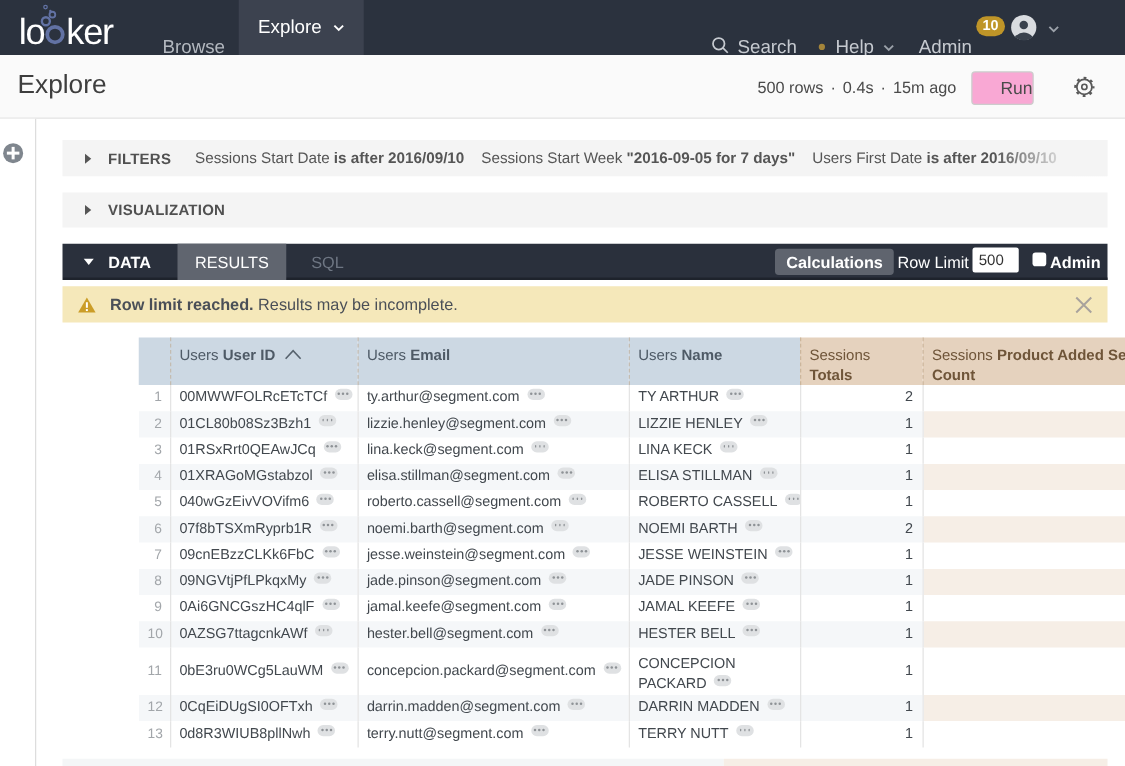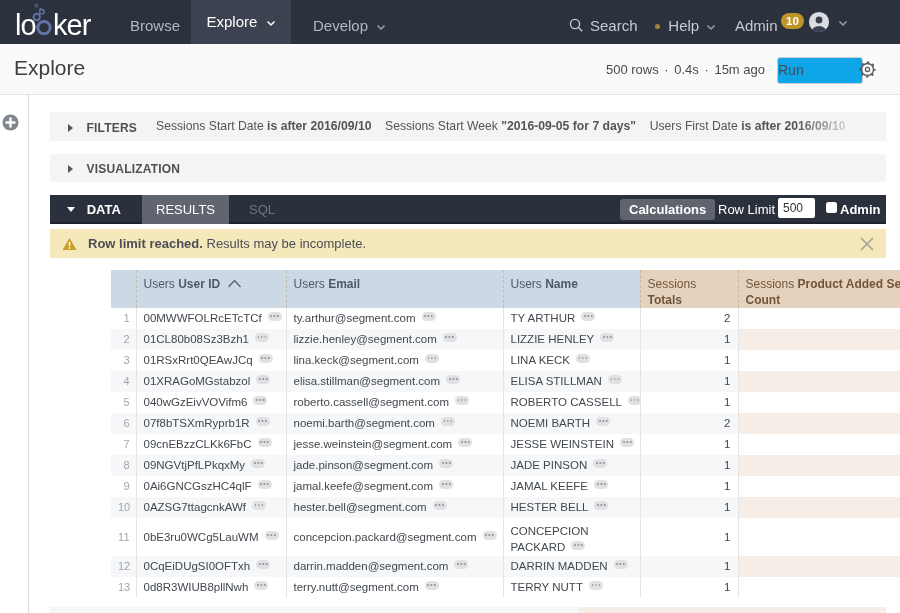--- a/index.html
+++ b/index.html
@@ -2,33 +2,33 @@
 <html><head>
 <meta charset="utf-8">
 <style>
 * { margin:0; padding:0; box-sizing:border-box; }
 html,body { width:900px; height:613px; overflow:hidden; background:#fff;
   font-family:"Liberation Sans", sans-serif; }
 
 
 .nav { position:absolute; left:0; top:0; width:900px; height:44px; background:#2b323e; }
 .logo { position:absolute; left:15px; top:0; height:44px; color:#fff; }
-.navitem { position:absolute; top:4px; height:44px; line-height:44px; font-size:15px; color:#b3b8bf; }
+.navitem { position:absolute; top:16px; height:44px; line-height:44px; font-size:15px; color:#b3b8bf; }
 .navtab { position:absolute; left:191px; top:0; width:100px; height:44px; background:#3c424f;
   color:#fff; font-size:15px; line-height:44px; text-align:center; }
 .badge { display:inline-block; background:#bf9528; color:#fff; font-size:11.5px; font-weight:bold;
   border-radius:9px; padding:2px 5px; }
 
 
 .subhead { position:absolute; left:0; top:44px; width:900px; height:51px; background:#fafafa;
   border-bottom:1px solid #e4e4e4; }
 .title { position:absolute; left:14px; top:12px; font-size:21px; color:#3e3e3e; }
 .stats { position:absolute; right:135px; top:18px; font-size:13px; color:#4a4a4a; }
-.runbtn { position:absolute; left:777px; top:13px; width:86px; height:27px; background:#0ea5e9;
-  border:1px solid #ccc; border-radius:3px; font-size:14px; color:#4a4a4a; text-align:left;
+.runbtn { position:absolute; left:777px; top:13px; width:50px; height:27px; background:#f9a8d4;
+  border:1px solid #ccc; border-radius:3px; font-size:14px; color:#4a4a4a; text-align:right;
   line-height:25px; }
 
 
 .rail { position:absolute; left:0; top:95px; width:29px; height:518px; background:#fff;
   border-right:1px solid #ddd; }
 
 
 .bar { position:absolute; left:50px; width:836px; background:#f4f4f4; }
 .barlabel { font-weight:bold; font-size:12px; color:#505050; letter-spacing:0.2px; }
 .tri-r { display:inline-block; width:0; height:0; border-left:5px solid #555;
@@ -85,25 +85,20 @@
         <circle cx="26.9" cy="11.7" r="2.3" stroke-width="1.5"></circle>
         <circle cx="21.4" cy="5.6" r="1.4" stroke-width="1"></circle>
       </g>
       <circle cx="25.3" cy="8.8" r="1" fill="#6272a4"></circle>
     </svg>
   </div>
   <div class="navitem" style="left:130px;">Browse</div>
   <div class="navtab">Explore
     <svg width="10" height="7" viewBox="0 0 10 7" style="margin-left:4px;">
       <path d="M1.5 1.5 L5 5 L8.5 1.5" stroke="#fff" stroke-width="1.5" fill="none"></path>
-      </svg>
-  </div>
-  <div class="navitem" style="left:313px;">Develop
-    <svg width="10" height="7" viewBox="0 0 10 7" style="margin-left:4px;">
-      <path d="M1.5 1.5 L5 5 L8.5 1.5" stroke="#9ba1a9" stroke-width="1.5" fill="none"></path>
       </svg>
   </div>
   <div class="navitem" style="left:569px; color:#c6cad0;">
     <svg width="15" height="15" viewBox="0 0 15 15" style="vertical-align:-2px; margin-right:6px;">
       <circle cx="6" cy="6" r="4.6" stroke="#c6cad0" stroke-width="1.4" fill="none"></circle>
       <line x1="9.5" y1="9.5" x2="13.2" y2="13.2" stroke="#c6cad0" stroke-width="1.4"></line>
       </svg>Search</div>
   <div class="navitem" style="left:655px; color:#c6cad0;">
     <span style="display:inline-block; width:5px; height:5px; border-radius:50%; background:#a3843a; vertical-align:2px;"></span>&nbsp; Help
     <svg width="10" height="7" viewBox="0 0 10 7" style="margin-left:3px;">

